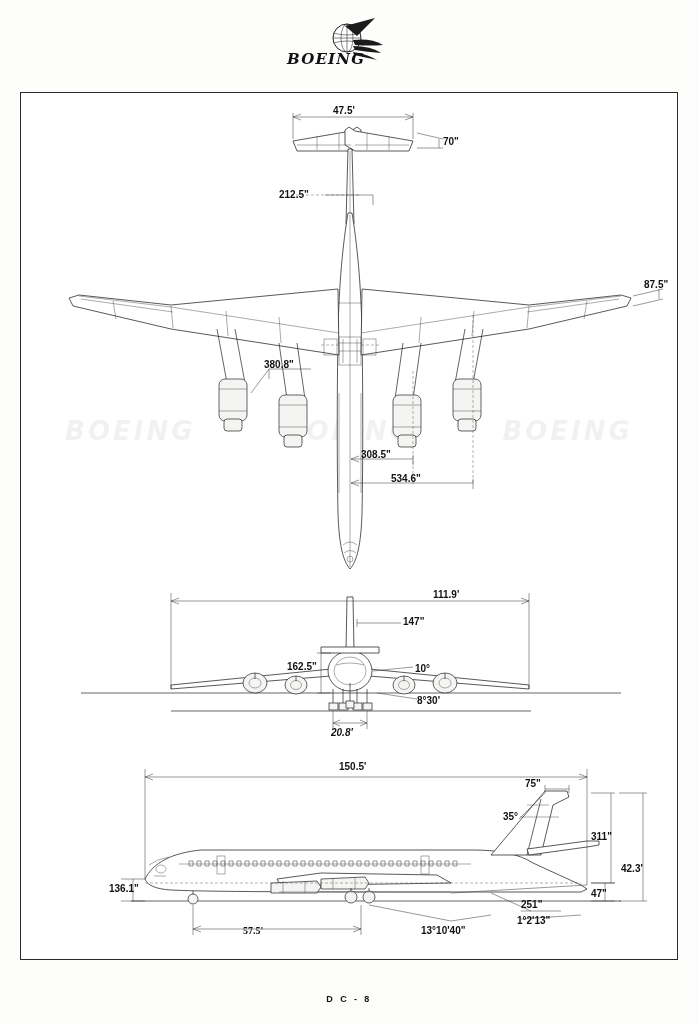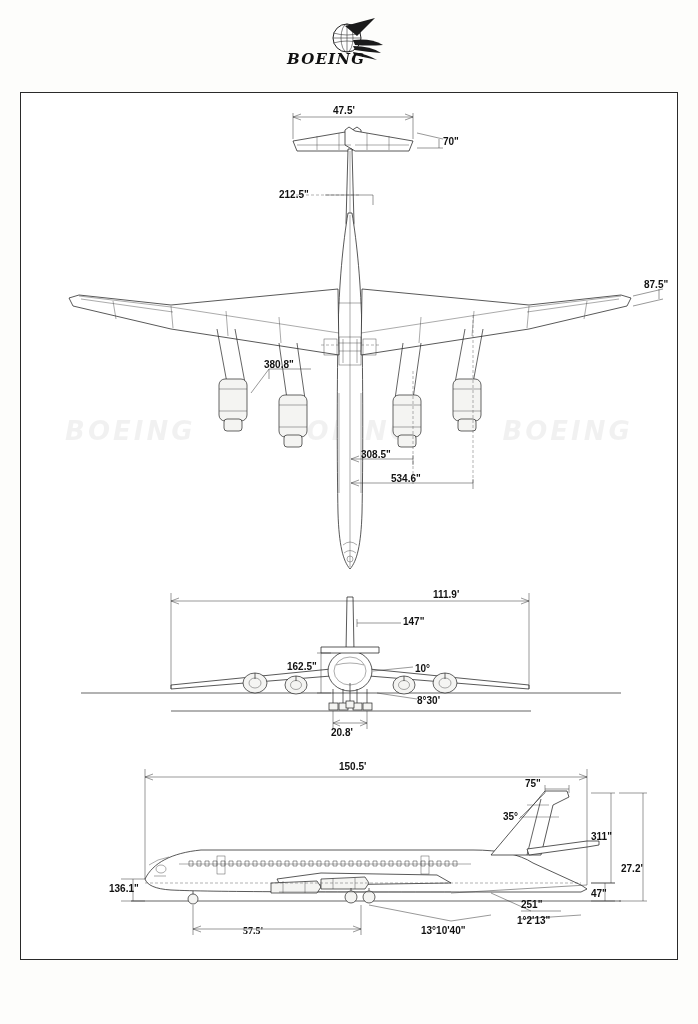--- a/index.html
+++ b/index.html
@@ -414,31 +414,32 @@
       <div class="dim" style="left:623px; top:186px;">87.5"</div>
       <div class="dim" style="left:243px; top:266px;">380.8"</div>
       <div class="dim" style="left:340px; top:356px;">308.5"</div>
       <div class="dim" style="left:370px; top:380px;">534.6"</div>
 
       <div class="dim" style="left:412px; top:496px;">111.9'</div>
       <div class="dim" style="left:382px; top:523px;">147"</div>
       <div class="dim" style="left:266px; top:568px;">162.5"</div>
       <div class="dim" style="left:394px; top:570px;">10°</div>
       <div class="dim" style="left:396px; top:602px;">8°30'</div>
-      <div class="dim" style="left:310px; top:634px;">20.8'</div>
+      <div class="dim" style="left:310px; top:634px;font-style:italic;">20.8'</div>
 
       <div class="dim" style="left:318px; top:668px;">150.5'</div>
       <div class="dim" style="left:504px; top:685px;">75"</div>
       <div class="dim" style="left:482px; top:718px;">35°</div>
       <div class="dim" style="left:570px; top:738px;">311"</div>
-      <div class="dim" style="left:600px; top:770px;">27.2'</div>
+      <div class="dim" style="left:600px; top:770px;">42.3'</div>
       <div class="dim" style="left:570px; top:795px;">47"</div>
       <div class="dim" style="left:88px;  top:790px;">136.1"</div>
       <div class="dim" style="left:500px; top:806px;">251"</div>
       <div class="dim" style="left:496px; top:822px;">1°2'13"</div>
       <div class="dim" style="left:222px; top:832px;font-family:Liberation Serif, serif;">57.5'</div>
       <div class="dim" style="left:400px; top:832px;">13°10'40"</div>
 
     </div>
   </div>
 
+  <div class="caption sub">D C  -  8</div>
 
 </div>
 
 </body></html>

